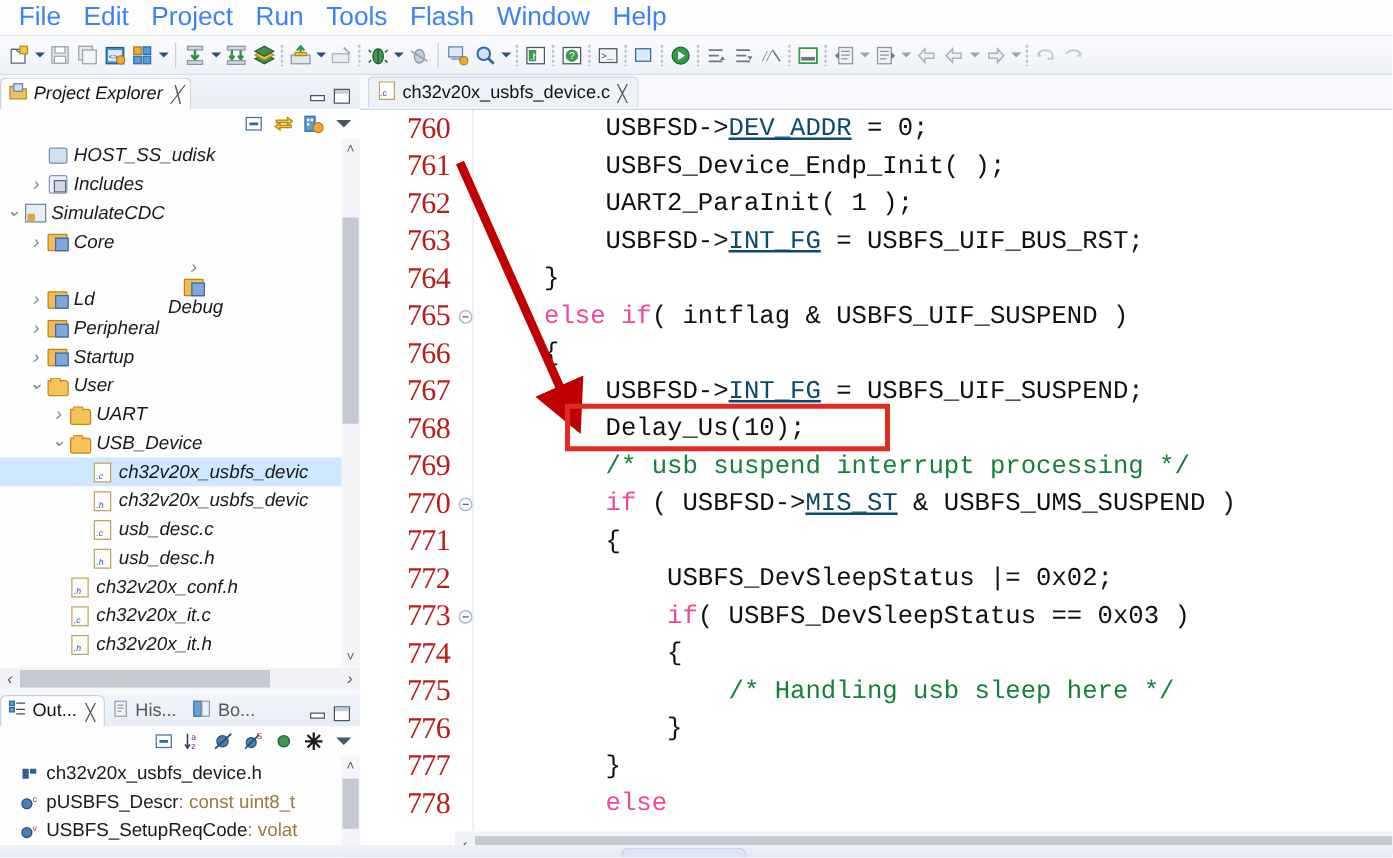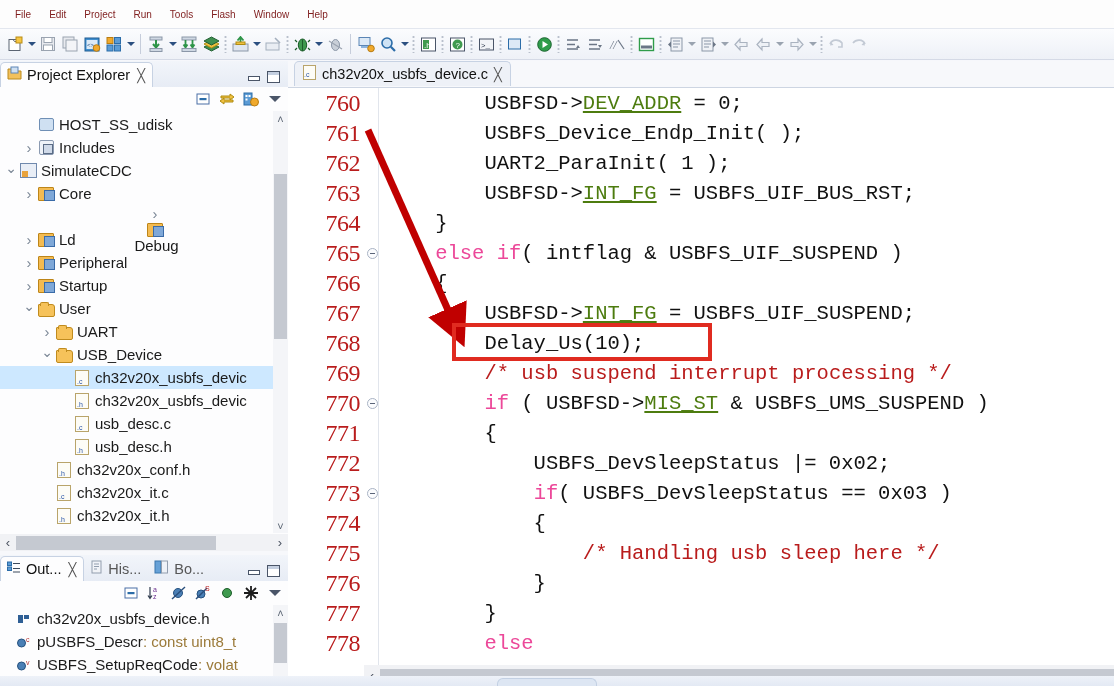--- a/index.html
+++ b/index.html
@@ -10,22 +10,22 @@
     background: #ffffff;
   }
   #app { position: relative; width: 1114px; height: 686px; background: #f6f7fb; }
 
   
   .menubar {
     height: 28px;
     display: flex; align-items: center;
     padding-left: 6px;
     background: #fdfdfd;
-    font-size: 10px;
-    color: #7f1d1d;
+    font-size: 21px;
+    color: #3b82f6;
   }
   .menubar .mi { padding: 2px 9px; white-space: nowrap; cursor: default; }
 
   
   .toolbar {
     height: 32px;
     display: flex; align-items: center;
     background: linear-gradient(#fbfcfe, #eef1f7);
     border-top: 1px solid #e3e7ef;
     border-bottom: 1px solid #d5dae6;
@@ -158,22 +158,22 @@
     width: 11px; height: 11px; border: 1px solid #a9b3c4; border-radius: 50%;
     background: #fbfcfe; position: relative;
   }
   .foldmark::after { content:""; position:absolute; left:2px; top:4px; width:5px; height:1px; background:#5a6478; }
   .sepline { position: absolute; top: 0; bottom: 21px; left: 90px; width: 1px; background: #e1e5ec; }
   .codetext {
     font-family: "Liberation Mono", monospace; font-size: 20.5px; color: #111;
     white-space: pre; padding-left: 8px; letter-spacing: 0px;
   }
   .kw { color: #ec4899; font-weight: normal; text-align: center; }
-  .fld { color: #4d7c0f; text-decoration: underline; }
-  .cmt { color: #b91c1c; }
+  .fld { color: #0c4a6e; text-decoration: underline; }
+  .cmt { color: #15803d; }
 
   .ehscroll { position: absolute; left: 76px; right: 0; bottom: 0; height: 21px;
               background: #f1f2f5; display: flex; align-items: center; }
   .ehscroll .lf { width: 16px; text-align:center; font-size: 13px; color: #4b5361; }
 
   
   .anno { position: absolute; pointer-events: none; }
   .redbox { position: absolute; border: 4px solid #e02b20; }
 
   
@@ -428,21 +428,21 @@
         <path d="M15 8 C13 3, 6 3, 3 7" fill="none" stroke="#c3cad5" stroke-width="1.6"></path>
         <path d="M14 6 L15 9.5 L11.5 9 Z" fill="#c3cad5"></path>
       </svg>
     </div>
   </div>
 
   <div class="body">
 
     <div class="leftcol">
 
-      <div class="viewpane" style="position:absolute; left:0; top:0; width:288px; height:490px;">
+      <div class="viewpane" style="position:absolute; left:0; top:0; width:288px; height:490px;font-style:italic;">
 
         <div class="tabstrip">
           <div class="vtab active">
             <span>
               <svg width="15" height="15" viewBox="0 0 15 15">
                 <path d="M1 3 L6 3 L7 5 L14 5 L14 13 L1 13 Z" fill="#f3c15c" stroke="#bb8a1c"></path>
                 <rect x="4" y="1" width="7" height="6" fill="#cfe0f2" stroke="#5f86b6"></rect>
               </svg>
             </span>
             <span>Project Explorer</span>

